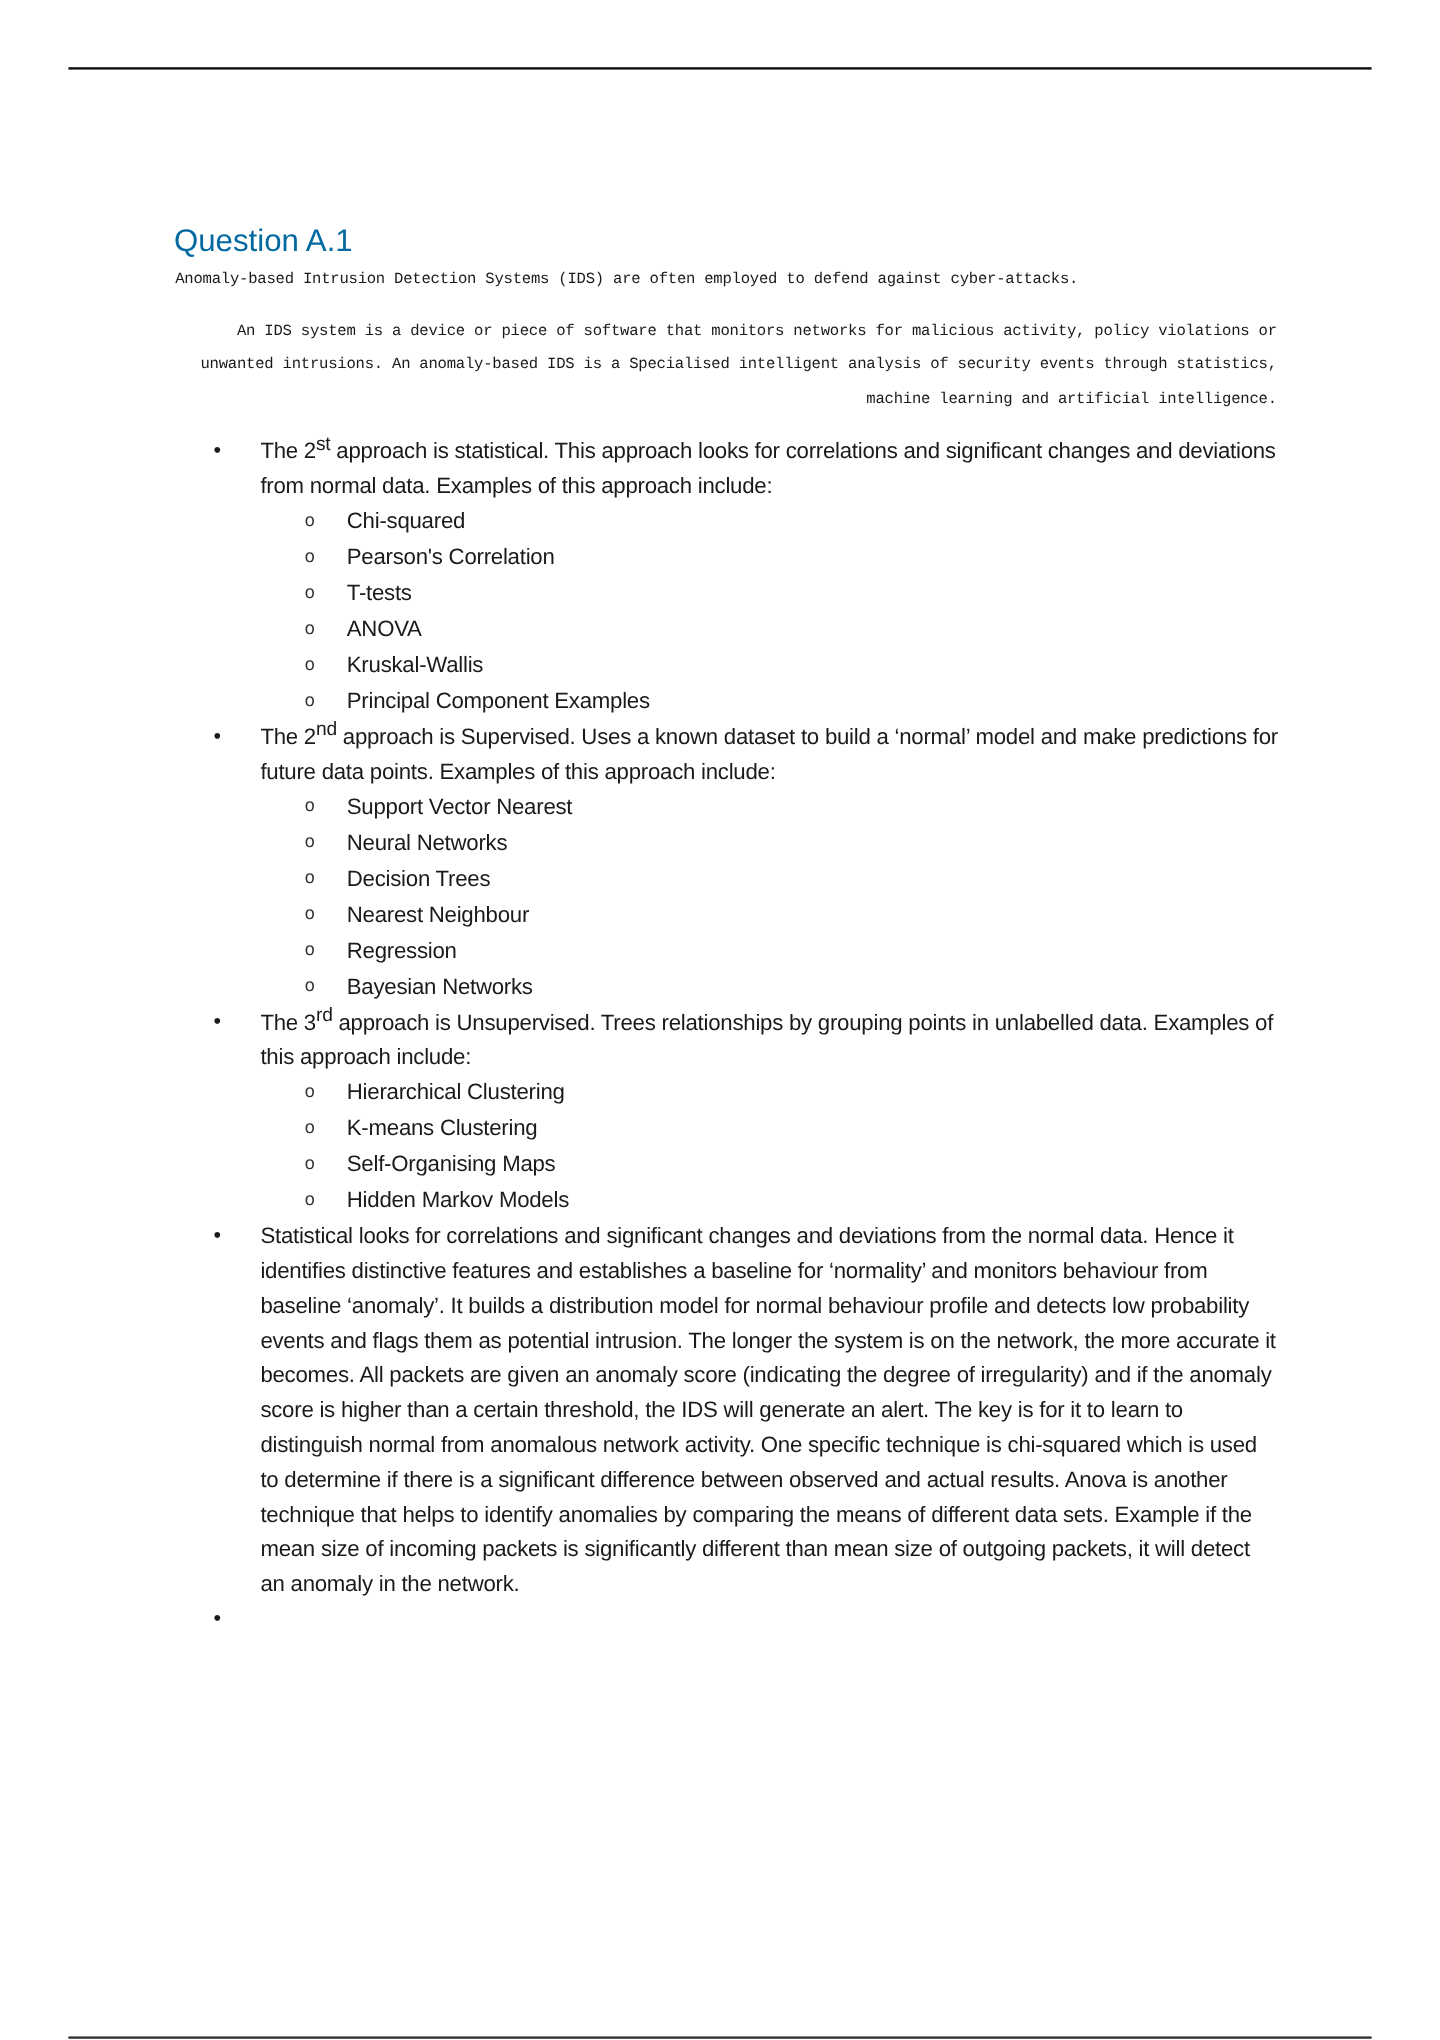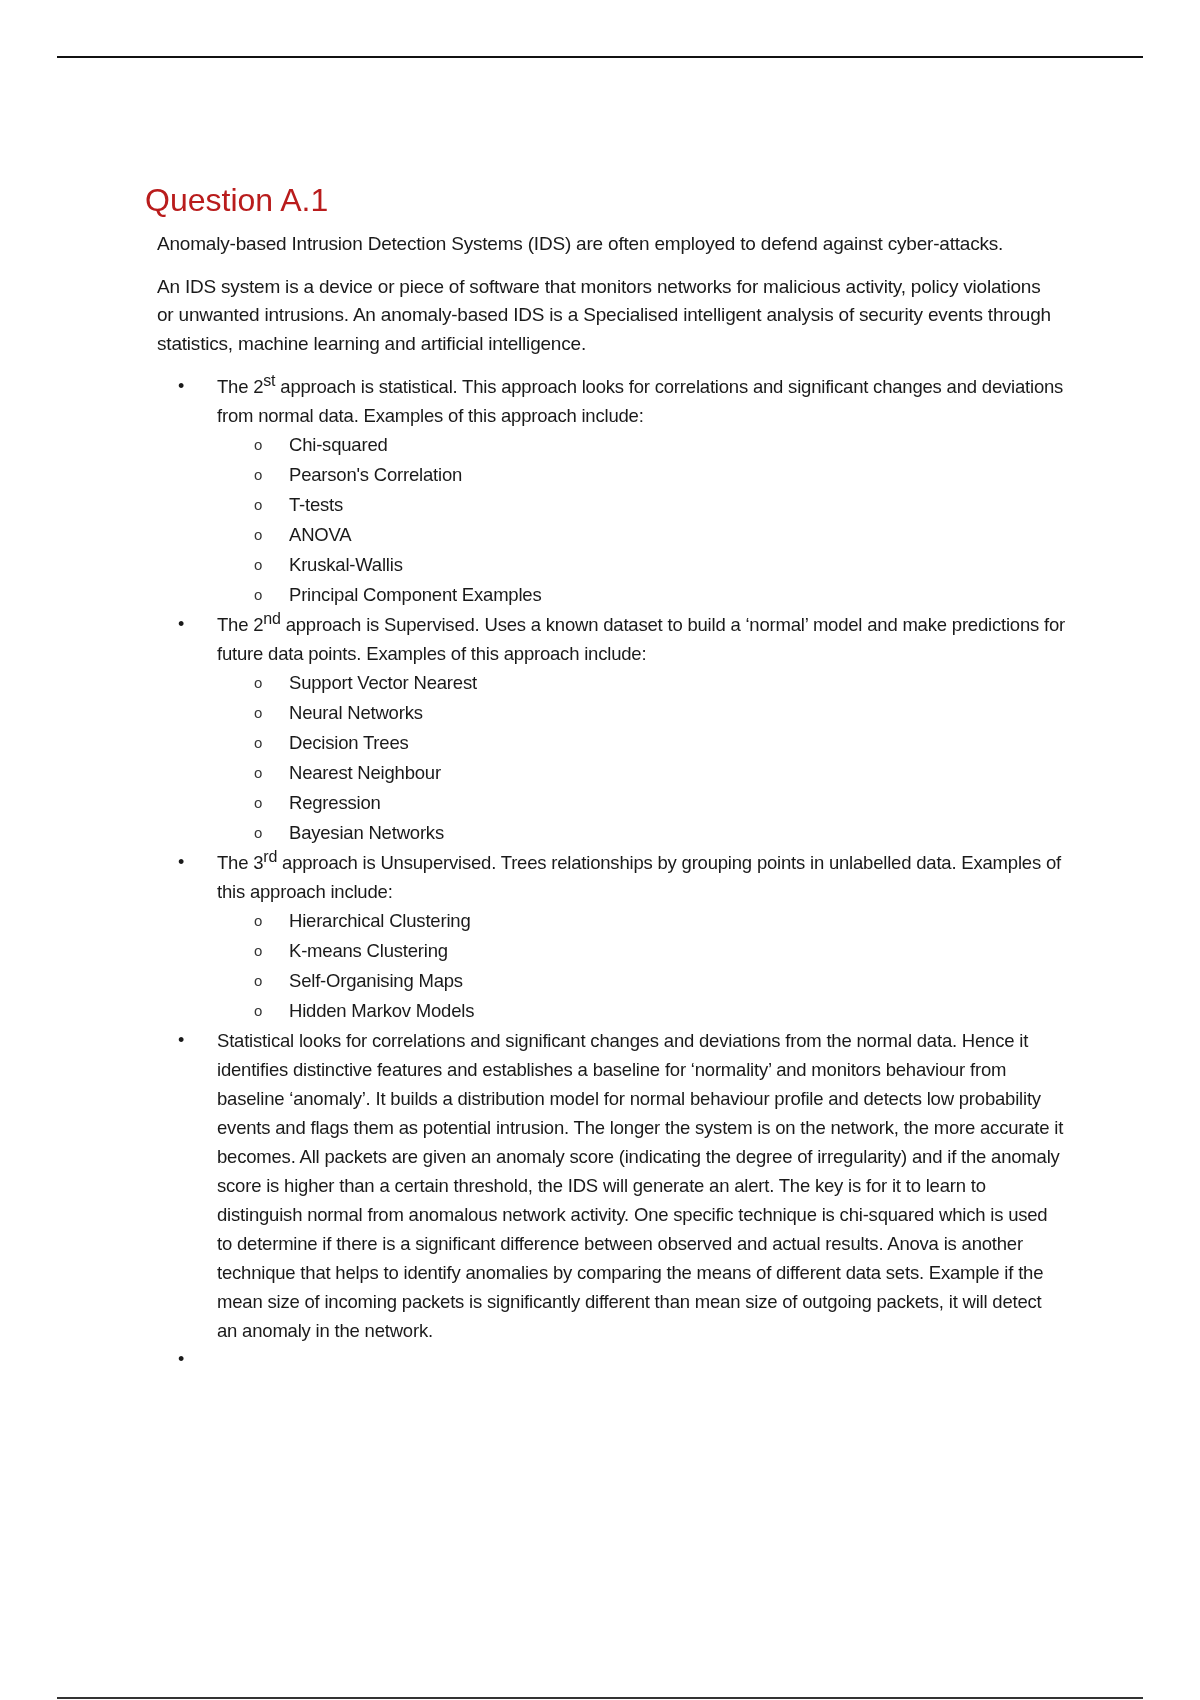--- a/index.html
+++ b/index.html
@@ -1,25 +1,25 @@
 <!DOCTYPE html>
 <html><head>
 <meta charset="utf-8">
 <style>
   html, body { margin: 0; padding: 0; background: #ffffff; }
   body { width: 1200px; height: 1700px; position: relative; overflow: hidden;
          font-family: "Liberation Sans", "DejaVu Sans", sans-serif; color: #1a1a1a; }
   .rule-top { position: absolute; left: 57px; top: 56px; width: 1086px; height: 2px; background: #111; }
   .rule-bottom { position: absolute; left: 57px; top: 1697px; width: 1086px; height: 2px; background: #333; }
   .page { position: absolute; left: 145px; top: 182px; width: 920px; }
-  .heading { font-size: 32px; color: #b91c1c; margin: 0 0 0 0; font-weight: normal; line-height: 36px; }
-  p { margin: 12px; font-size: 19px; line-height: 28.5px; letter-spacing: -0.2px; }
+  .heading { font-size: 26px; color: #0369a1; margin: 0 0 0 0; font-weight: normal; line-height: 36px; }
+  p { margin: 1px; font-size: 13px; line-height: 28.5px; letter-spacing: -0.2px; font-family: Liberation Mono, monospace; }
   .intro { margin-bottom: 14px; }
   .question { font-weight: bold; margin-bottom: 16px; }
-  .answer { margin-bottom: 14px; }
+  .answer { margin-bottom: 14px; text-align: right; }
   ul.main { list-style: none; margin: 0; padding: 0; }
   ul.main > li { position: relative; padding-left: 72px; font-size: 18.5px; line-height: 29px; letter-spacing: -0.2px; }
   ul.main > li .bullet { position: absolute; left: 33px; top: 0; font-size: 18px; }
   ul.sub { list-style: none; margin: 0; padding: 0; }
   ul.sub > li { position: relative; padding-left: 72px; font-size: 18.5px; line-height: 30px; letter-spacing: -0.2px; }
   ul.sub > li .circle { position: absolute; left: 37px; top: 0; font-size: 15px; color: #333; }
   sup { font-size: 16px; line-height: 0; vertical-align: super; }
 </style>
 </head>
 <body>

